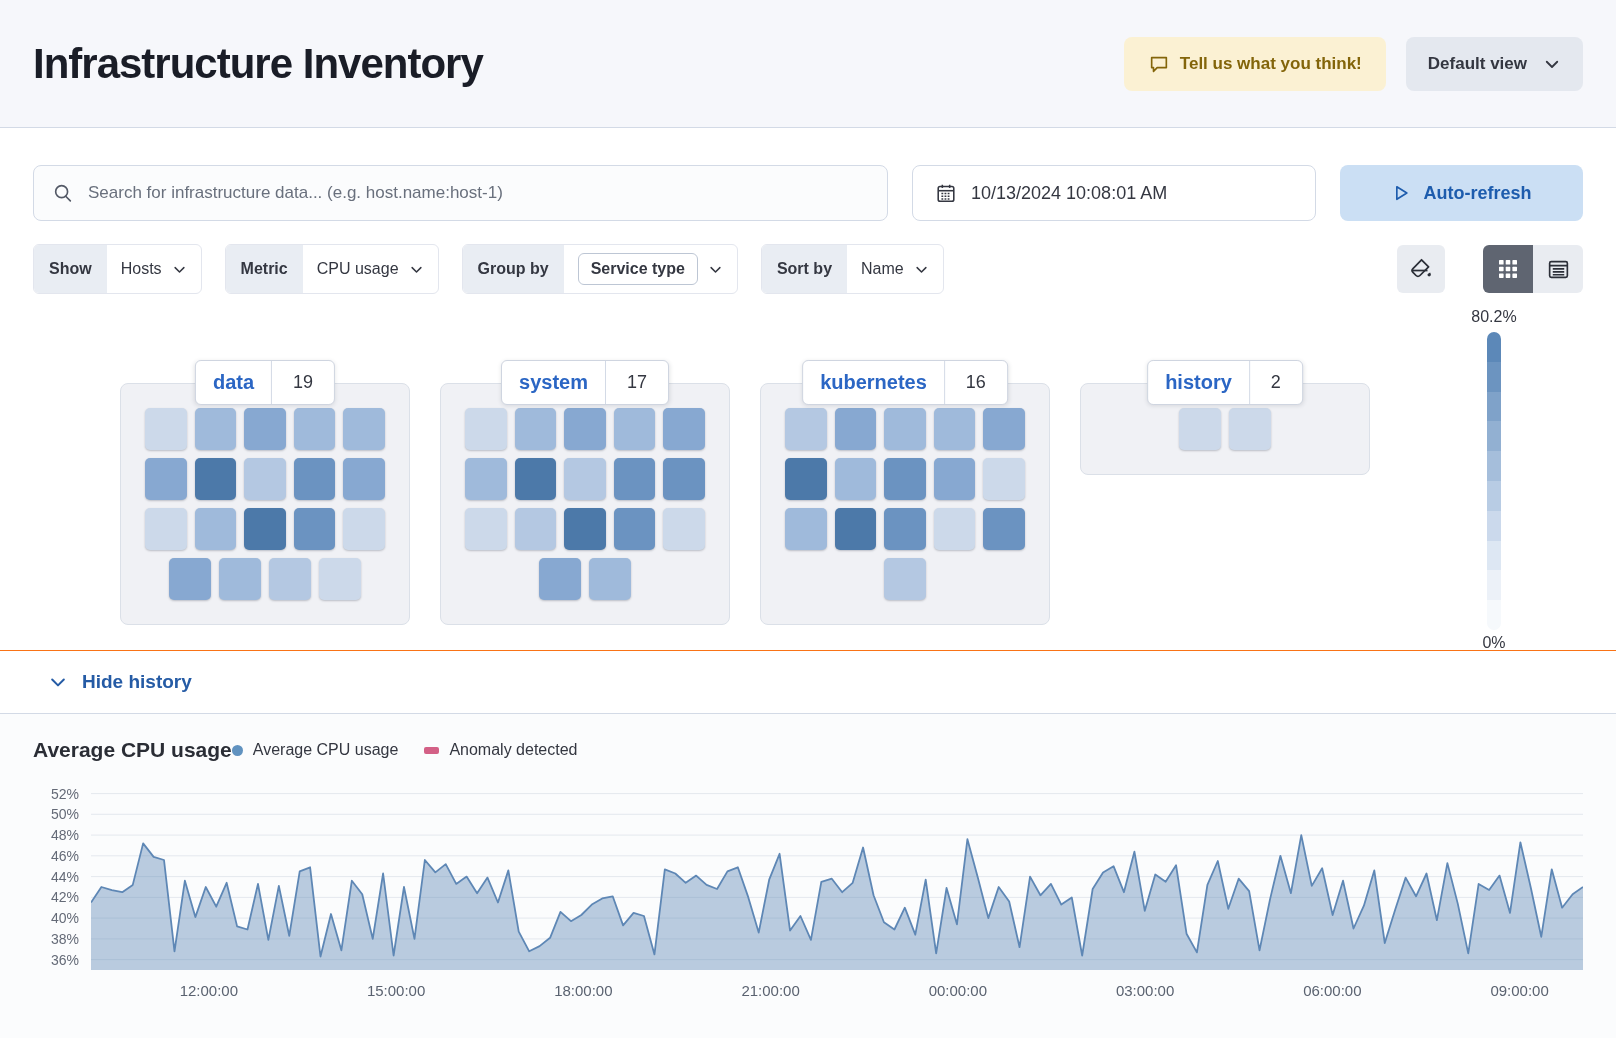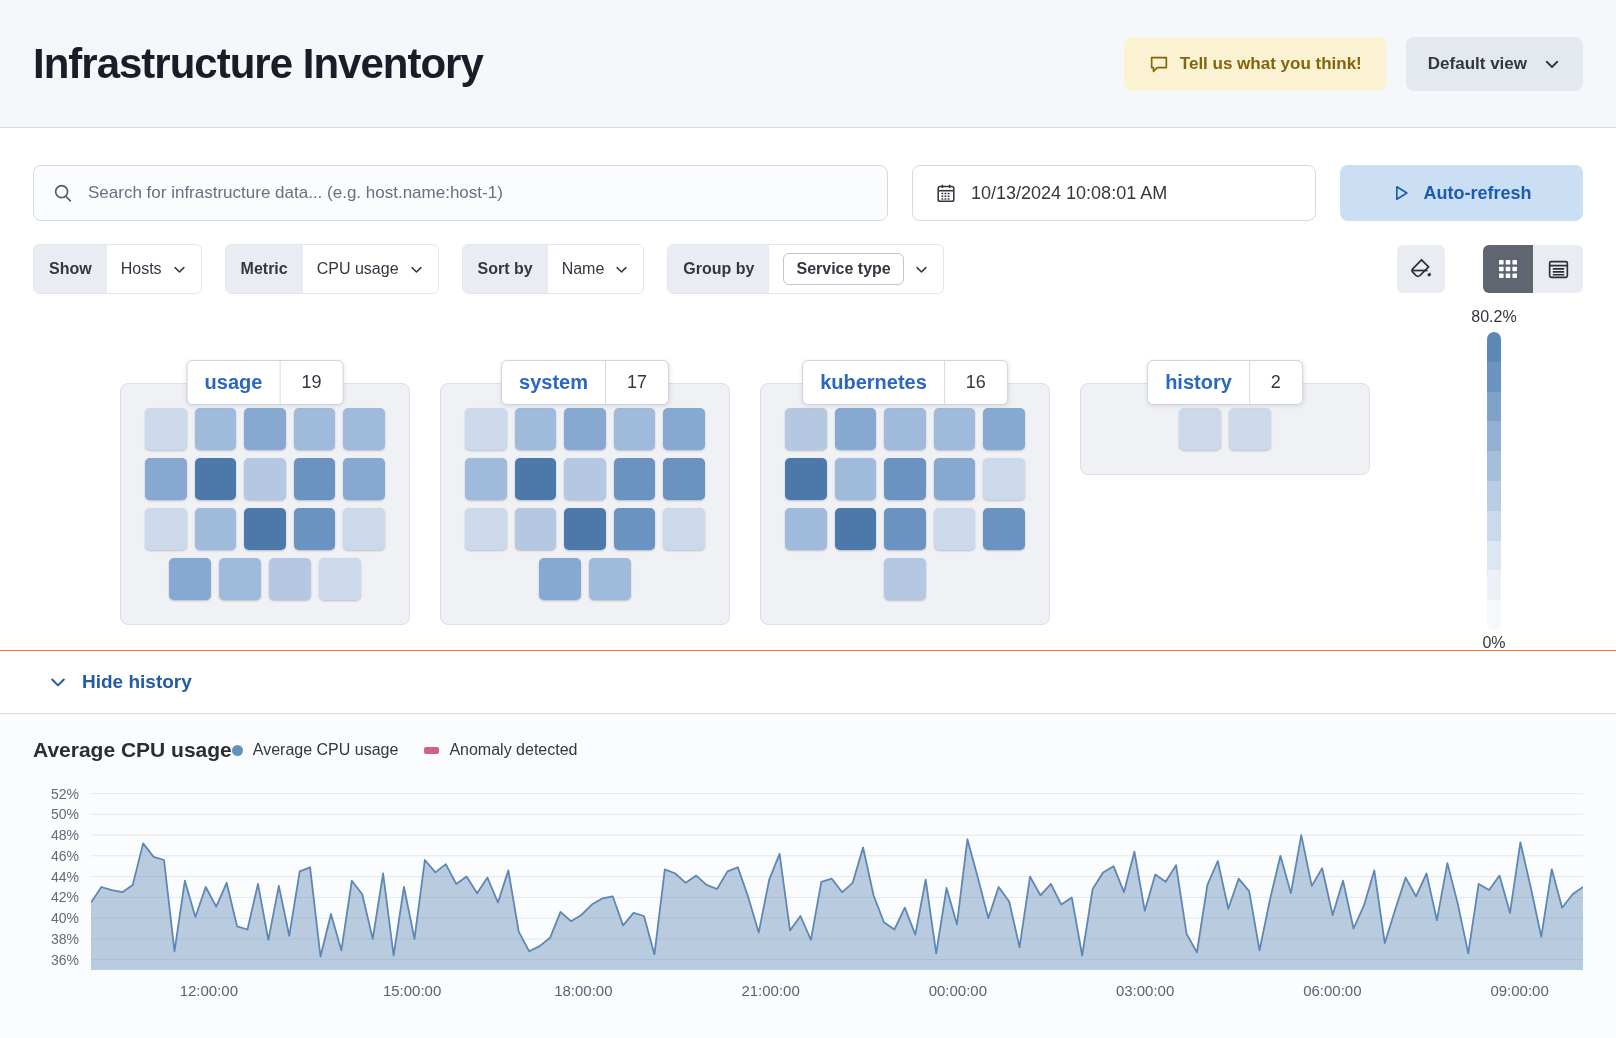--- a/index.html
+++ b/index.html
@@ -167,32 +167,32 @@
     <div class="filter-ctrl">
       <span class="filter-label">Metric</span>
       <span class="filter-value">
         <span>CPU usage</span>
         <svg width="15" height="15" viewBox="0 0 24 24" fill="none" stroke="#343741" stroke-width="2.4">
             <polyline points="5 9 12 16 19 9" stroke-linecap="round" stroke-linejoin="round"></polyline>
           </svg>
       </span>
     </div>
     <div class="filter-ctrl">
+      <span class="filter-label">Group by</span>
+      <span class="filter-value">
+        <span class="groupby-pill">Service type</span>
+        <svg width="15" height="15" viewBox="0 0 24 24" fill="none" stroke="#343741" stroke-width="2.4">
+            <polyline points="5 9 12 16 19 9" stroke-linecap="round" stroke-linejoin="round"></polyline>
+          </svg>
+      </span>
+    </div>
+    <div class="filter-ctrl">
       <span class="filter-label">Sort by</span>
       <span class="filter-value">
         <span>Name</span>
-        <svg width="15" height="15" viewBox="0 0 24 24" fill="none" stroke="#343741" stroke-width="2.4">
-            <polyline points="5 9 12 16 19 9" stroke-linecap="round" stroke-linejoin="round"></polyline>
-          </svg>
-      </span>
-    </div>
-    <div class="filter-ctrl">
-      <span class="filter-label">Group by</span>
-      <span class="filter-value">
-        <span class="groupby-pill">Service type</span>
         <svg width="15" height="15" viewBox="0 0 24 24" fill="none" stroke="#343741" stroke-width="2.4">
             <polyline points="5 9 12 16 19 9" stroke-linecap="round" stroke-linejoin="round"></polyline>
           </svg>
       </span>
     </div>
 
     <div class="filter-spacer"></div>
 
     <button class="icon-btn">
       <svg width="26" height="26" viewBox="0 0 24 24" fill="none" stroke="#2b2f38" stroke-width="1.6">
@@ -226,21 +226,21 @@
         </svg>
       </button>
     </div>
   </div>
 </section>
 
 <section class="waffle-section">
   <div class="groups-row" id="groups-row">
       <div class="group-card">
         <div class="group-chip">
-          <span class="chip-name">usage</span>
+          <span class="chip-name">data</span>
           <span class="chip-div"></span>
           <span class="chip-count">19</span>
         </div>
         <div class="sq-rows">
           <div class="sq-row">
             <div class="sq" style="background: rgb(204, 217, 234);"></div>
             <div class="sq" style="background: rgb(159, 186, 219);"></div>
             <div class="sq" style="background: rgb(135, 168, 209);"></div>
             <div class="sq" style="background: rgb(159, 186, 219);"></div>
             <div class="sq" style="background: rgb(159, 186, 219);"></div>
@@ -412,21 +412,21 @@
           <line x1="0" y1="119.4" x2="1494" y2="119.4" stroke="#e4e8ee" stroke-width="1"></line>
           <line x1="0" y1="140.1" x2="1494" y2="140.1" stroke="#e4e8ee" stroke-width="1"></line>
           <line x1="0" y1="160.9" x2="1494" y2="160.9" stroke="#e4e8ee" stroke-width="1"></line>
           <line x1="0" y1="181.6" x2="1494" y2="181.6" stroke="#e4e8ee" stroke-width="1"></line>
           <path d="M0.0,124.5 L10.4,109.0 L20.9,112.1 L31.3,114.2 L41.8,106.9 L52.2,65.4 L62.7,78.9 L73.1,82.0 L83.6,173.3 L94.0,102.7 L104.5,139.1 L114.9,109.0 L125.4,128.7 L135.8,104.8 L146.3,148.4 L156.7,151.5 L167.2,105.9 L177.6,161.9 L188.1,107.9 L198.5,157.8 L209.0,93.4 L219.4,89.3 L229.8,178.5 L240.3,136.0 L250.7,172.3 L261.2,102.7 L271.6,116.2 L282.1,160.9 L292.5,95.5 L303.0,177.5 L313.4,109.0 L323.9,160.9 L334.3,82.0 L344.8,94.4 L355.2,86.1 L365.7,105.9 L376.1,98.6 L386.6,115.2 L397.0,99.6 L407.5,124.5 L417.9,92.4 L428.3,153.6 L438.8,173.3 L449.2,168.1 L459.7,159.8 L470.1,133.9 L480.6,143.2 L491.0,137.0 L501.5,126.6 L511.9,120.4 L522.4,118.3 L532.8,147.4 L543.3,134.9 L553.7,138.0 L564.2,176.4 L574.6,91.3 L585.1,95.5 L595.5,104.8 L606.0,97.6 L616.4,106.9 L626.9,111.0 L637.3,93.4 L647.7,89.3 L658.2,119.4 L668.6,154.6 L679.1,101.7 L689.5,75.8 L700.0,152.6 L710.4,138.0 L720.9,161.9 L731.3,103.8 L741.8,100.7 L752.2,114.2 L762.7,104.8 L773.1,69.5 L783.6,117.3 L794.0,144.3 L804.5,151.5 L814.9,129.7 L825.4,156.7 L835.8,101.7 L846.3,175.4 L856.7,110.0 L867.1,146.3 L877.6,61.2 L888.0,99.6 L898.5,140.1 L908.9,109.0 L919.4,123.5 L929.8,169.2 L940.3,98.6 L950.7,117.3 L961.2,105.9 L971.6,126.6 L982.1,119.4 L992.5,177.5 L1003.0,111.0 L1013.4,94.4 L1023.9,88.2 L1034.3,114.2 L1044.8,73.7 L1055.2,132.8 L1065.7,96.5 L1076.1,103.8 L1086.5,87.2 L1097.0,155.7 L1107.4,174.4 L1117.9,106.9 L1128.3,83.0 L1138.8,130.8 L1149.2,100.7 L1159.7,113.1 L1170.1,172.3 L1180.6,121.4 L1191.0,77.8 L1201.5,115.2 L1211.9,57.1 L1222.4,107.9 L1232.8,90.3 L1243.3,137.0 L1253.7,102.7 L1264.2,150.5 L1274.6,127.7 L1285.0,92.4 L1295.5,165.0 L1305.9,131.8 L1316.4,99.6 L1326.8,118.3 L1337.3,95.5 L1347.7,142.2 L1358.2,85.1 L1368.6,125.6 L1379.1,175.4 L1389.5,105.9 L1400.0,112.1 L1410.4,97.6 L1420.9,134.9 L1431.3,64.3 L1441.8,110.0 L1452.2,158.8 L1462.7,91.3 L1473.1,129.7 L1483.6,116.2 L1494.0,109.0 L1494,192 L0,192 Z" fill="#5e87b5" fill-opacity="0.42" stroke="none"></path>
           <path d="M0.0,124.5 L10.4,109.0 L20.9,112.1 L31.3,114.2 L41.8,106.9 L52.2,65.4 L62.7,78.9 L73.1,82.0 L83.6,173.3 L94.0,102.7 L104.5,139.1 L114.9,109.0 L125.4,128.7 L135.8,104.8 L146.3,148.4 L156.7,151.5 L167.2,105.9 L177.6,161.9 L188.1,107.9 L198.5,157.8 L209.0,93.4 L219.4,89.3 L229.8,178.5 L240.3,136.0 L250.7,172.3 L261.2,102.7 L271.6,116.2 L282.1,160.9 L292.5,95.5 L303.0,177.5 L313.4,109.0 L323.9,160.9 L334.3,82.0 L344.8,94.4 L355.2,86.1 L365.7,105.9 L376.1,98.6 L386.6,115.2 L397.0,99.6 L407.5,124.5 L417.9,92.4 L428.3,153.6 L438.8,173.3 L449.2,168.1 L459.7,159.8 L470.1,133.9 L480.6,143.2 L491.0,137.0 L501.5,126.6 L511.9,120.4 L522.4,118.3 L532.8,147.4 L543.3,134.9 L553.7,138.0 L564.2,176.4 L574.6,91.3 L585.1,95.5 L595.5,104.8 L606.0,97.6 L616.4,106.9 L626.9,111.0 L637.3,93.4 L647.7,89.3 L658.2,119.4 L668.6,154.6 L679.1,101.7 L689.5,75.8 L700.0,152.6 L710.4,138.0 L720.9,161.9 L731.3,103.8 L741.8,100.7 L752.2,114.2 L762.7,104.8 L773.1,69.5 L783.6,117.3 L794.0,144.3 L804.5,151.5 L814.9,129.7 L825.4,156.7 L835.8,101.7 L846.3,175.4 L856.7,110.0 L867.1,146.3 L877.6,61.2 L888.0,99.6 L898.5,140.1 L908.9,109.0 L919.4,123.5 L929.8,169.2 L940.3,98.6 L950.7,117.3 L961.2,105.9 L971.6,126.6 L982.1,119.4 L992.5,177.5 L1003.0,111.0 L1013.4,94.4 L1023.9,88.2 L1034.3,114.2 L1044.8,73.7 L1055.2,132.8 L1065.7,96.5 L1076.1,103.8 L1086.5,87.2 L1097.0,155.7 L1107.4,174.4 L1117.9,106.9 L1128.3,83.0 L1138.8,130.8 L1149.2,100.7 L1159.7,113.1 L1170.1,172.3 L1180.6,121.4 L1191.0,77.8 L1201.5,115.2 L1211.9,57.1 L1222.4,107.9 L1232.8,90.3 L1243.3,137.0 L1253.7,102.7 L1264.2,150.5 L1274.6,127.7 L1285.0,92.4 L1295.5,165.0 L1305.9,131.8 L1316.4,99.6 L1326.8,118.3 L1337.3,95.5 L1347.7,142.2 L1358.2,85.1 L1368.6,125.6 L1379.1,175.4 L1389.5,105.9 L1400.0,112.1 L1410.4,97.6 L1420.9,134.9 L1431.3,64.3 L1441.8,110.0 L1452.2,158.8 L1462.7,91.3 L1473.1,129.7 L1483.6,116.2 L1494.0,109.0" fill="none" stroke="#5e87b5" stroke-width="1.8" stroke-linejoin="round"></path>
         </svg>
       </div>
     <div class="xlabels" id="xlabels">
         <div style="left: 7.9%;">12:00:00</div>
-        <div style="left: 20.45%; margin-left: 16px;">15:00:00</div>
+        <div style="left: 20.45%;">15:00:00</div>
         <div style="left: 33%;">18:00:00</div>
         <div style="left: 45.55%;">21:00:00</div>
         <div style="left: 58.1%; text-align: center;">00:00:00</div>
         <div style="left: 70.65%;">03:00:00</div>
         <div style="left: 83.2%;">06:00:00</div>
         <div style="left: 95.75%; text-align: right;">09:00:00</div>
       </div>
   </div>
 </section>
 

